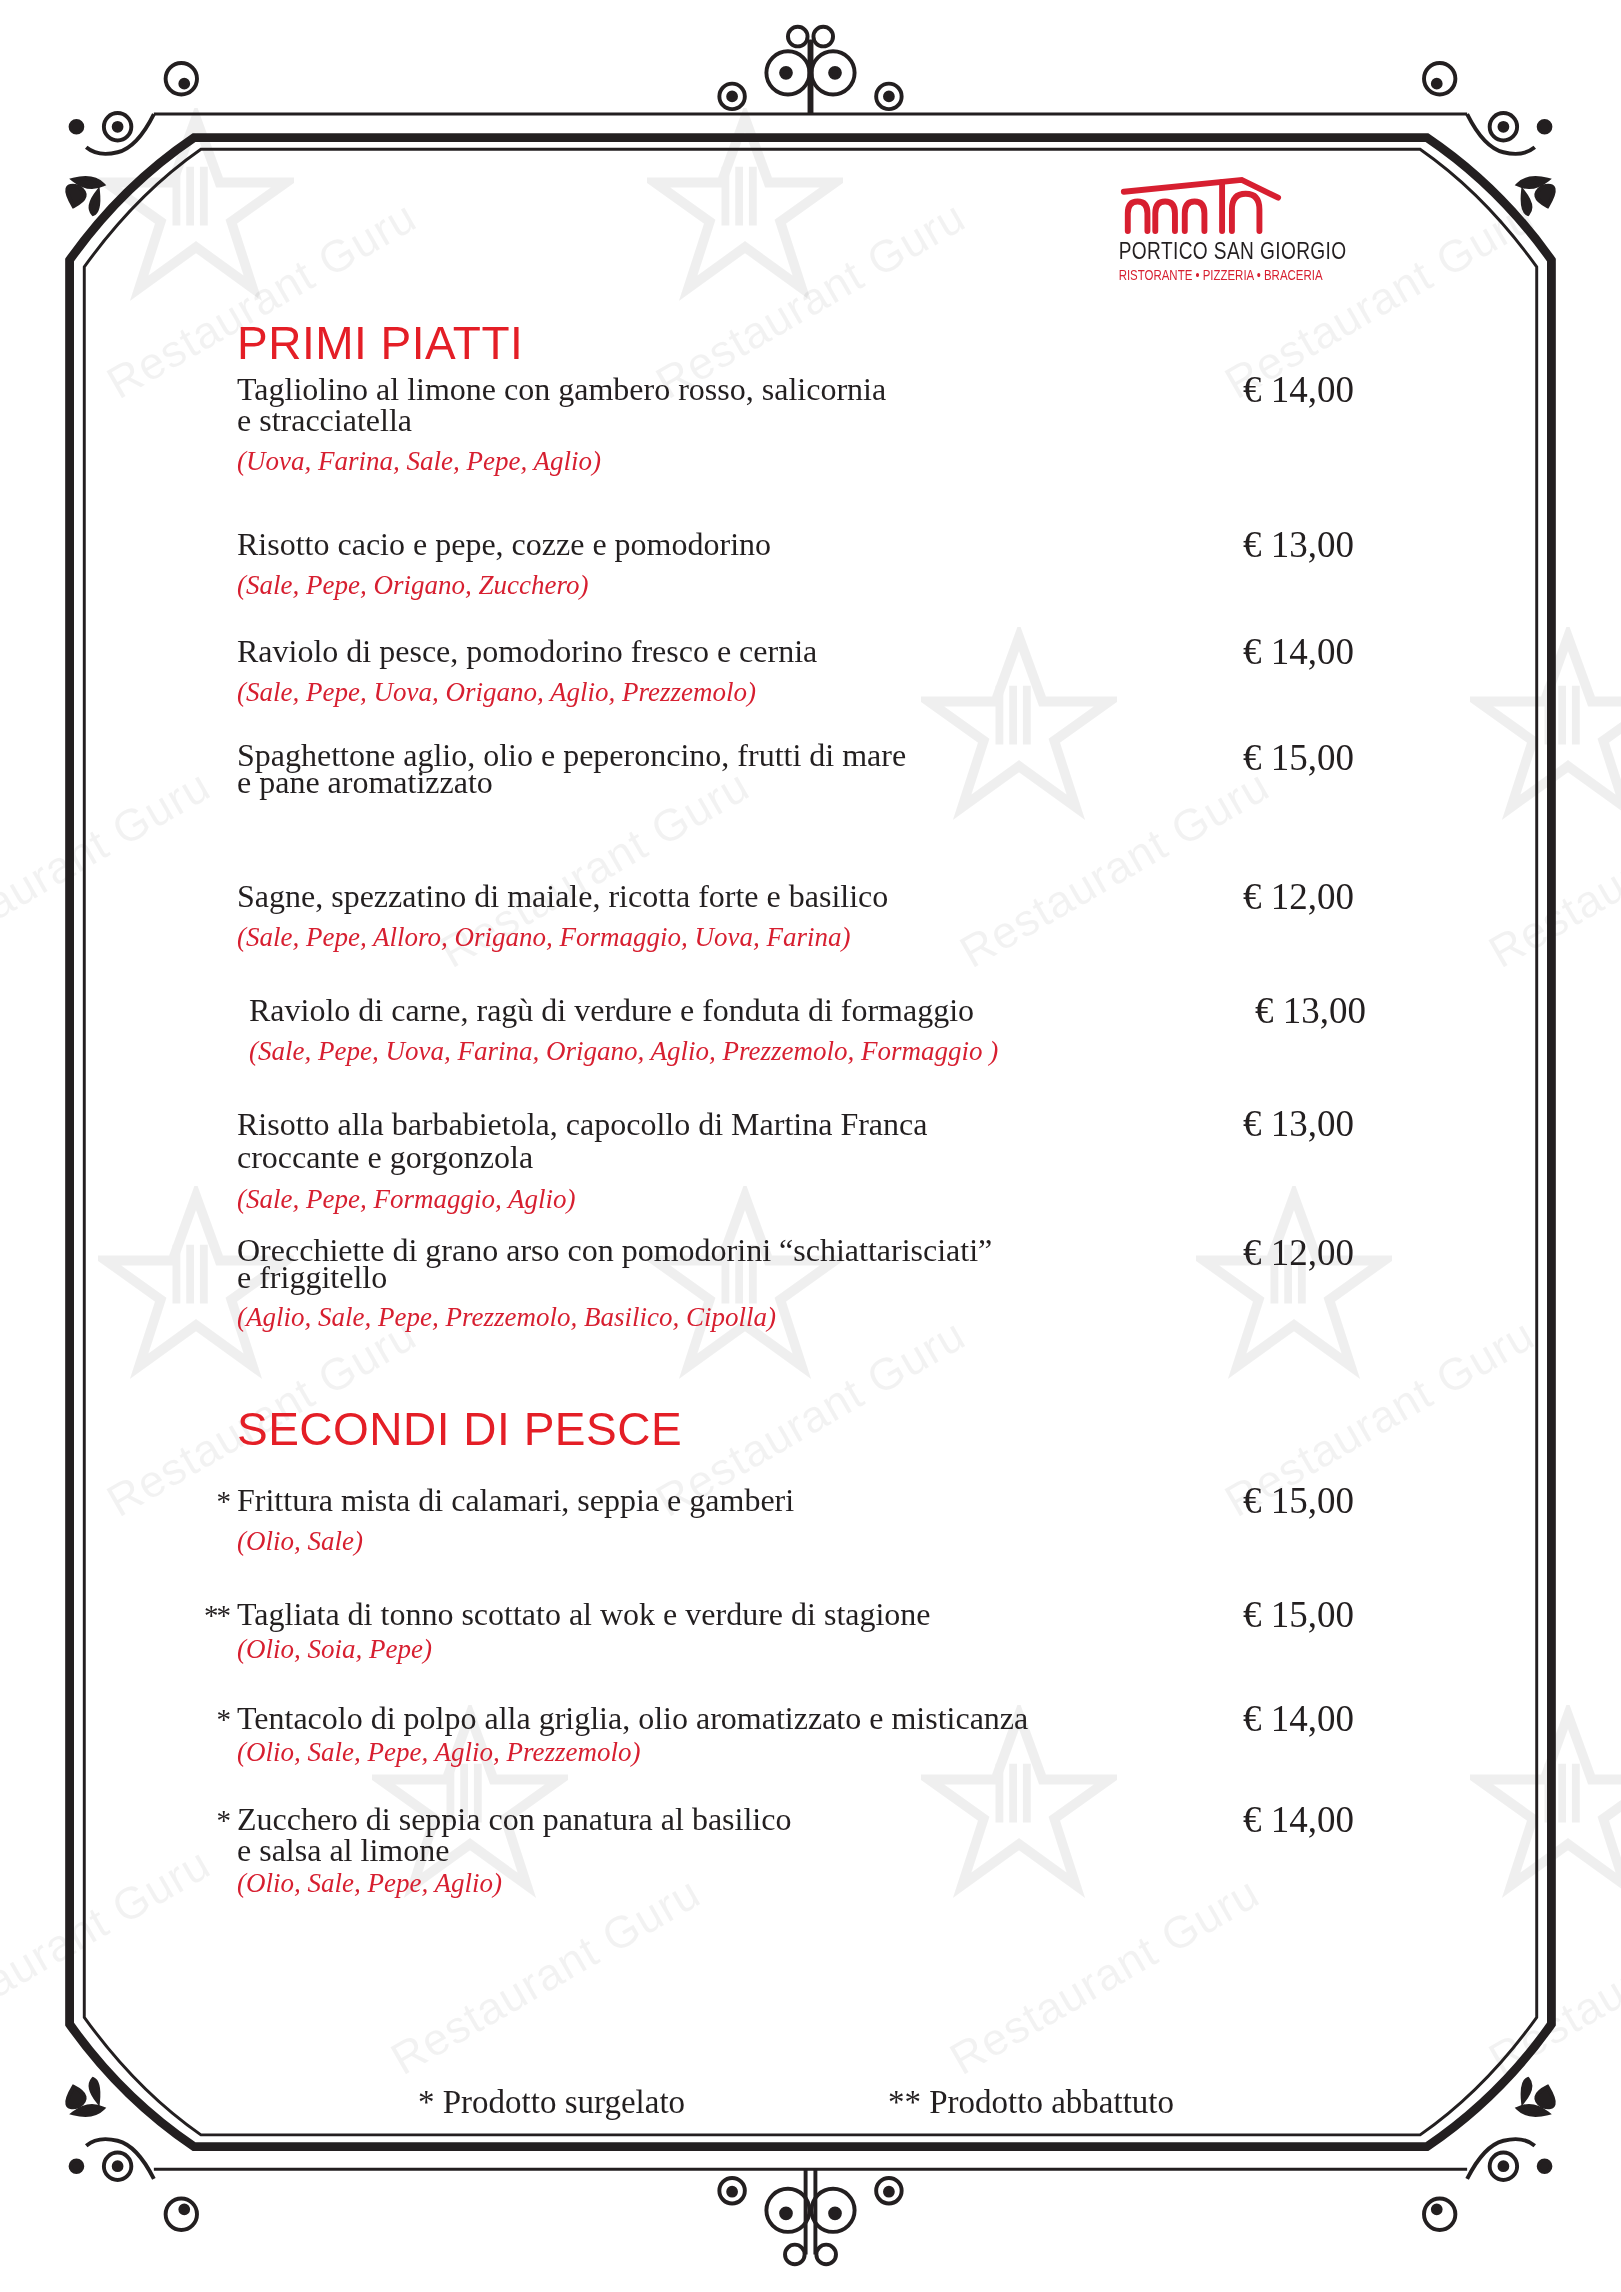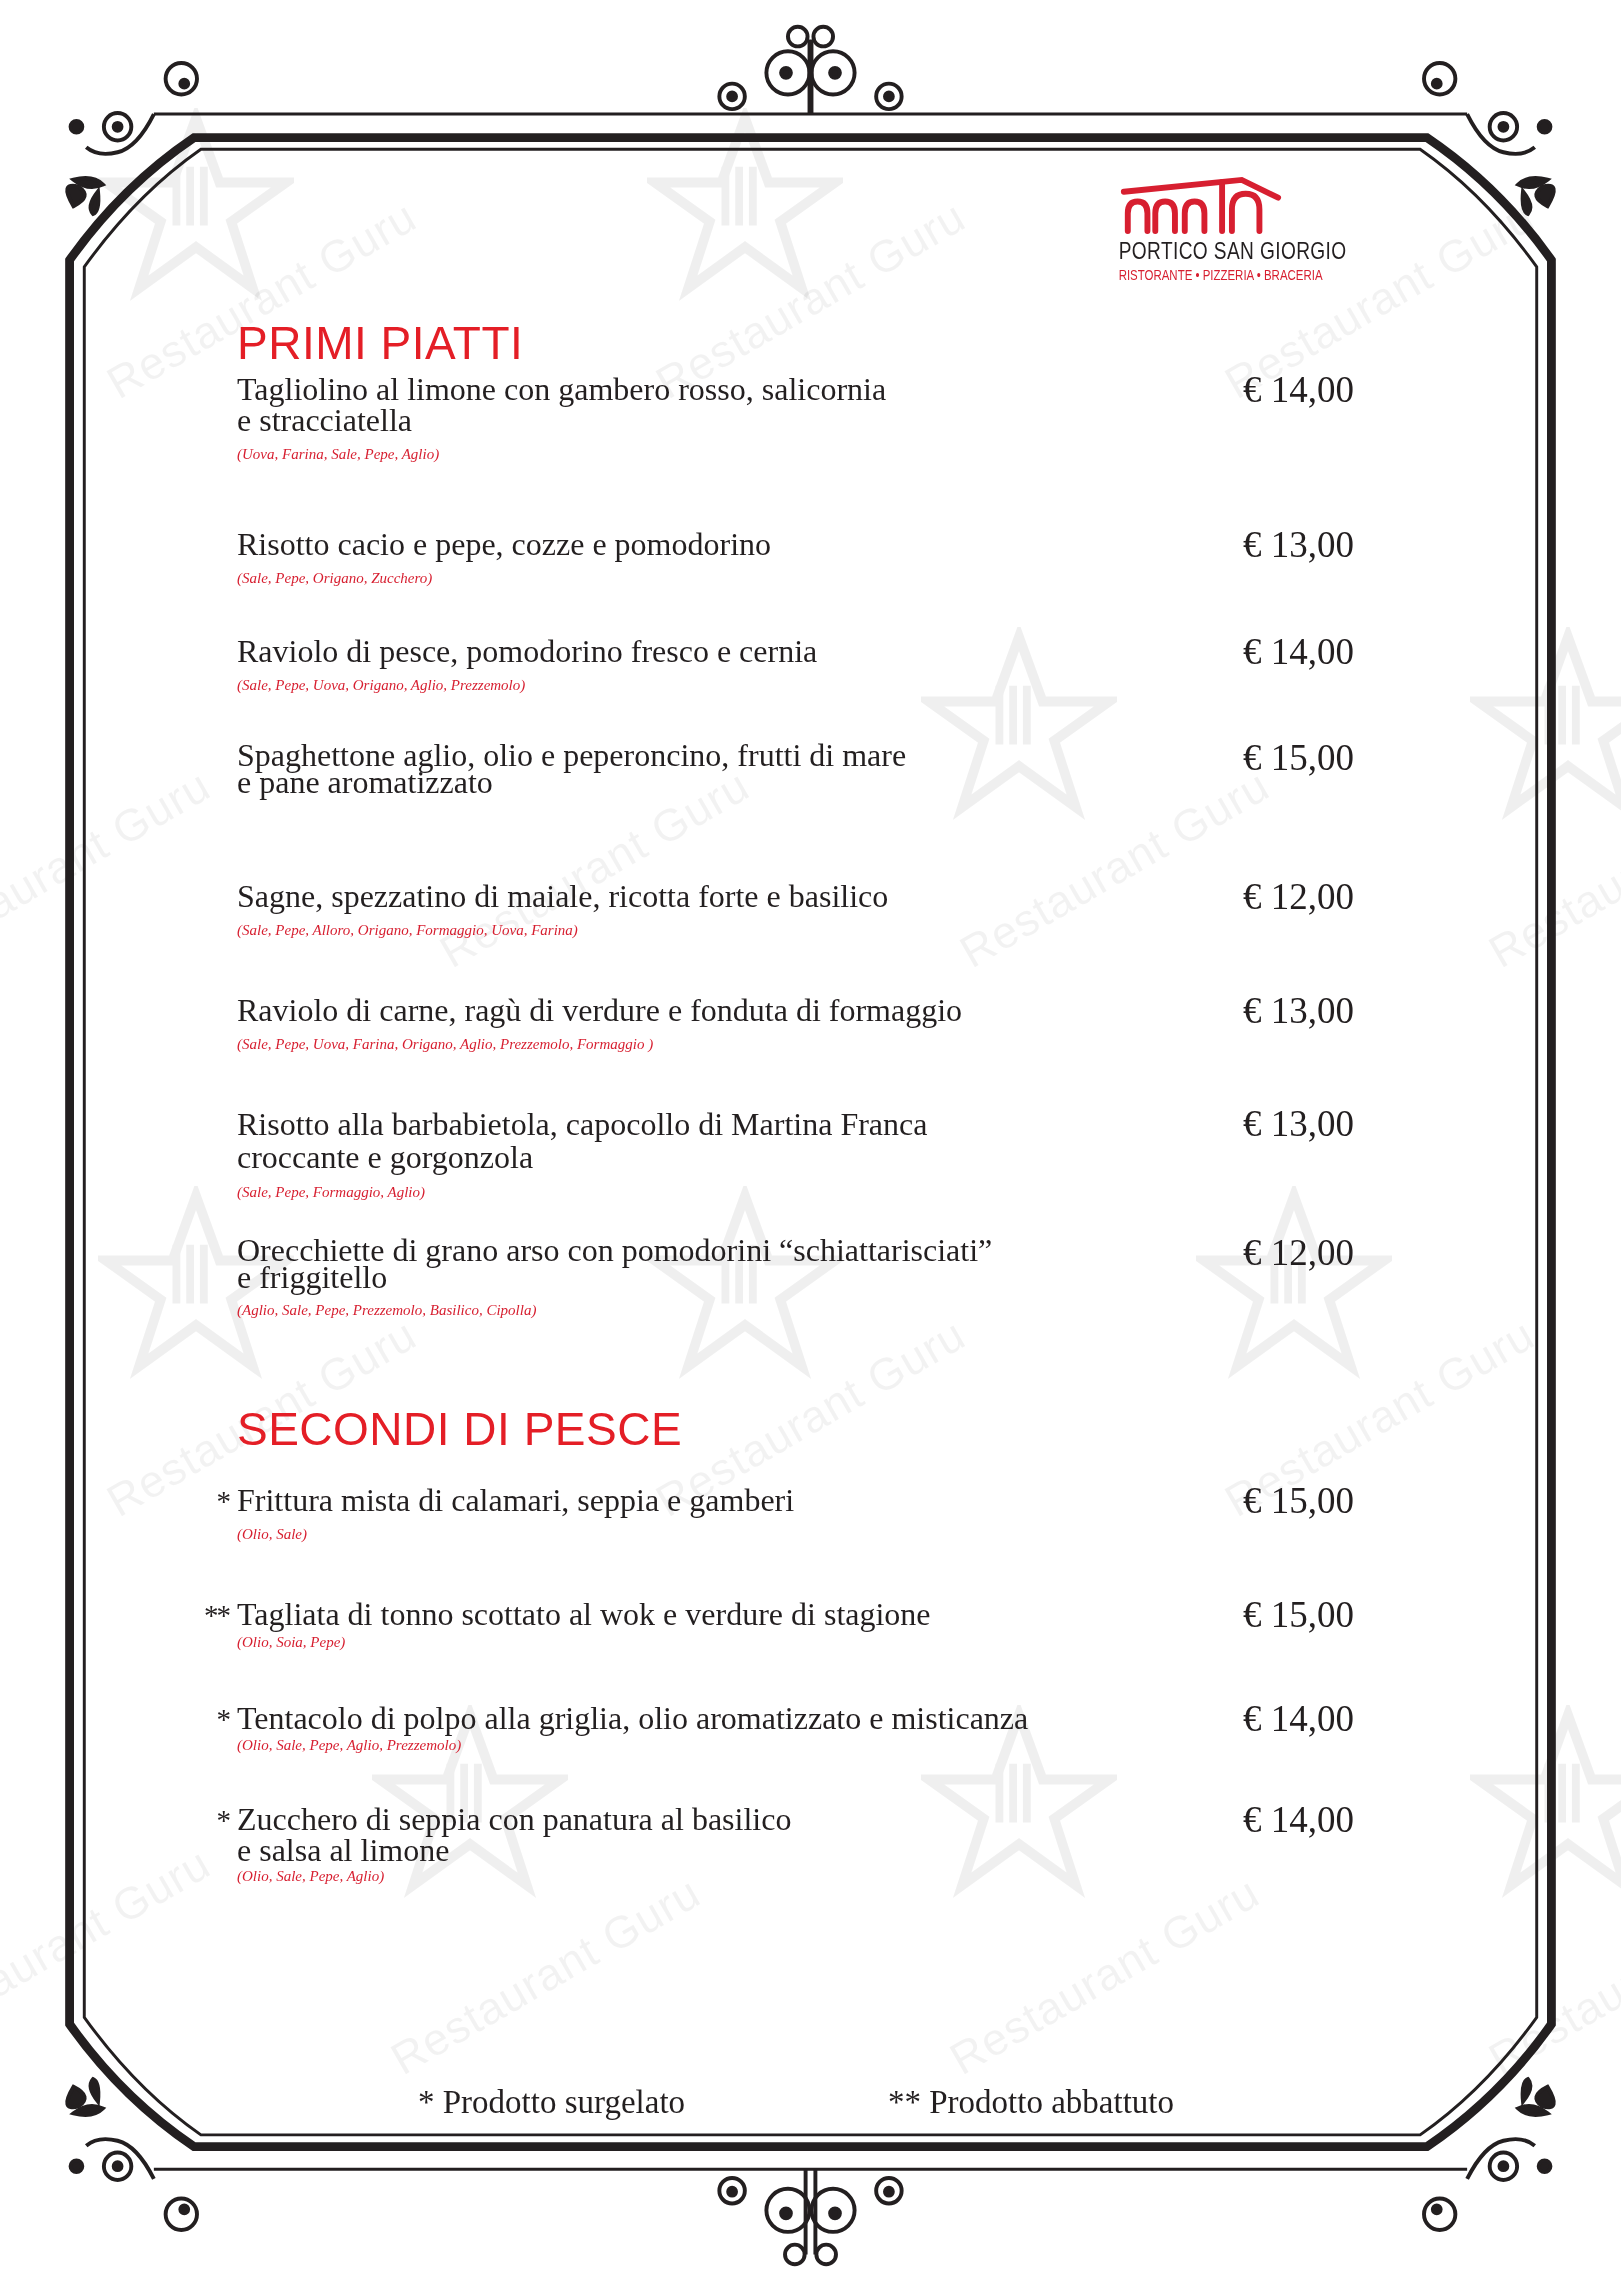--- a/index.html
+++ b/index.html
@@ -36,21 +36,21 @@
     position: absolute; left: 237px;
     font-family: "Liberation Sans", sans-serif; font-size: 46px;
     color: #e41e26; letter-spacing: 0.5px;
   }
   .item { position: absolute; left: 237px; width: 1147px; }
   .item-name {
     font-size: 32px; line-height: 31px; color: #231f20; width: 941px;
     white-space: pre-line;
   }
   .item-allergens {
-    font-style: italic; font-size: 15px; color: #d71f30; margin-top: 9.8px;
+    font-style: italic; font-size: 27px; color: #d71f30; margin-top: 9.8px;
   }
   .item-price {
     position: absolute; right: 0; top: -5.9px; width: 157px; text-align: right;
     font-size: 37px; color: #231f20;
   }
   .item-price { left: 1006px; right: auto; text-align: left; }
   .item-marker {
     position: absolute; top: 0; font-size: 29px; color: #231f20; text-align: right; width: 88px;
     left: -96px; letter-spacing: -2px;
   }
@@ -240,21 +240,21 @@
   <div class="item" style="top:742px;">
     <div class="item-name" style="line-height:27.4px;">Spaghettone aglio, olio e peperoncino, frutti di mare
 e pane aromatizzato</div>
     <div class="item-price">€ 15,00</div>
   </div>
   <div class="item" style="top:881px;">
     <div class="item-name">Sagne, spezzatino di maiale, ricotta forte e basilico</div>
     <div class="item-allergens">(Sale, Pepe, Alloro, Origano, Formaggio, Uova, Farina)</div>
     <div class="item-price">€ 12,00</div>
   </div>
-  <div class="item" style="top:995px;">
+  <div class="item" style="top:995px;margin-left:12px;">
     <div class="item-name">Raviolo di carne, ragù di verdure e fonduta di formaggio</div>
     <div class="item-allergens">(Sale, Pepe, Uova, Farina, Origano, Aglio, Prezzemolo, Formaggio )</div>
     <div class="item-price">€ 13,00</div>
   </div>
   <div class="item" style="top:1108px;">
     <div class="item-name" style="line-height:33px;">Risotto alla barbabietola, capocollo di Martina Franca
 croccante e gorgonzola</div>
     <div class="item-allergens">(Sale, Pepe, Formaggio, Aglio)</div>
     <div class="item-price">€ 13,00</div>
   </div>

